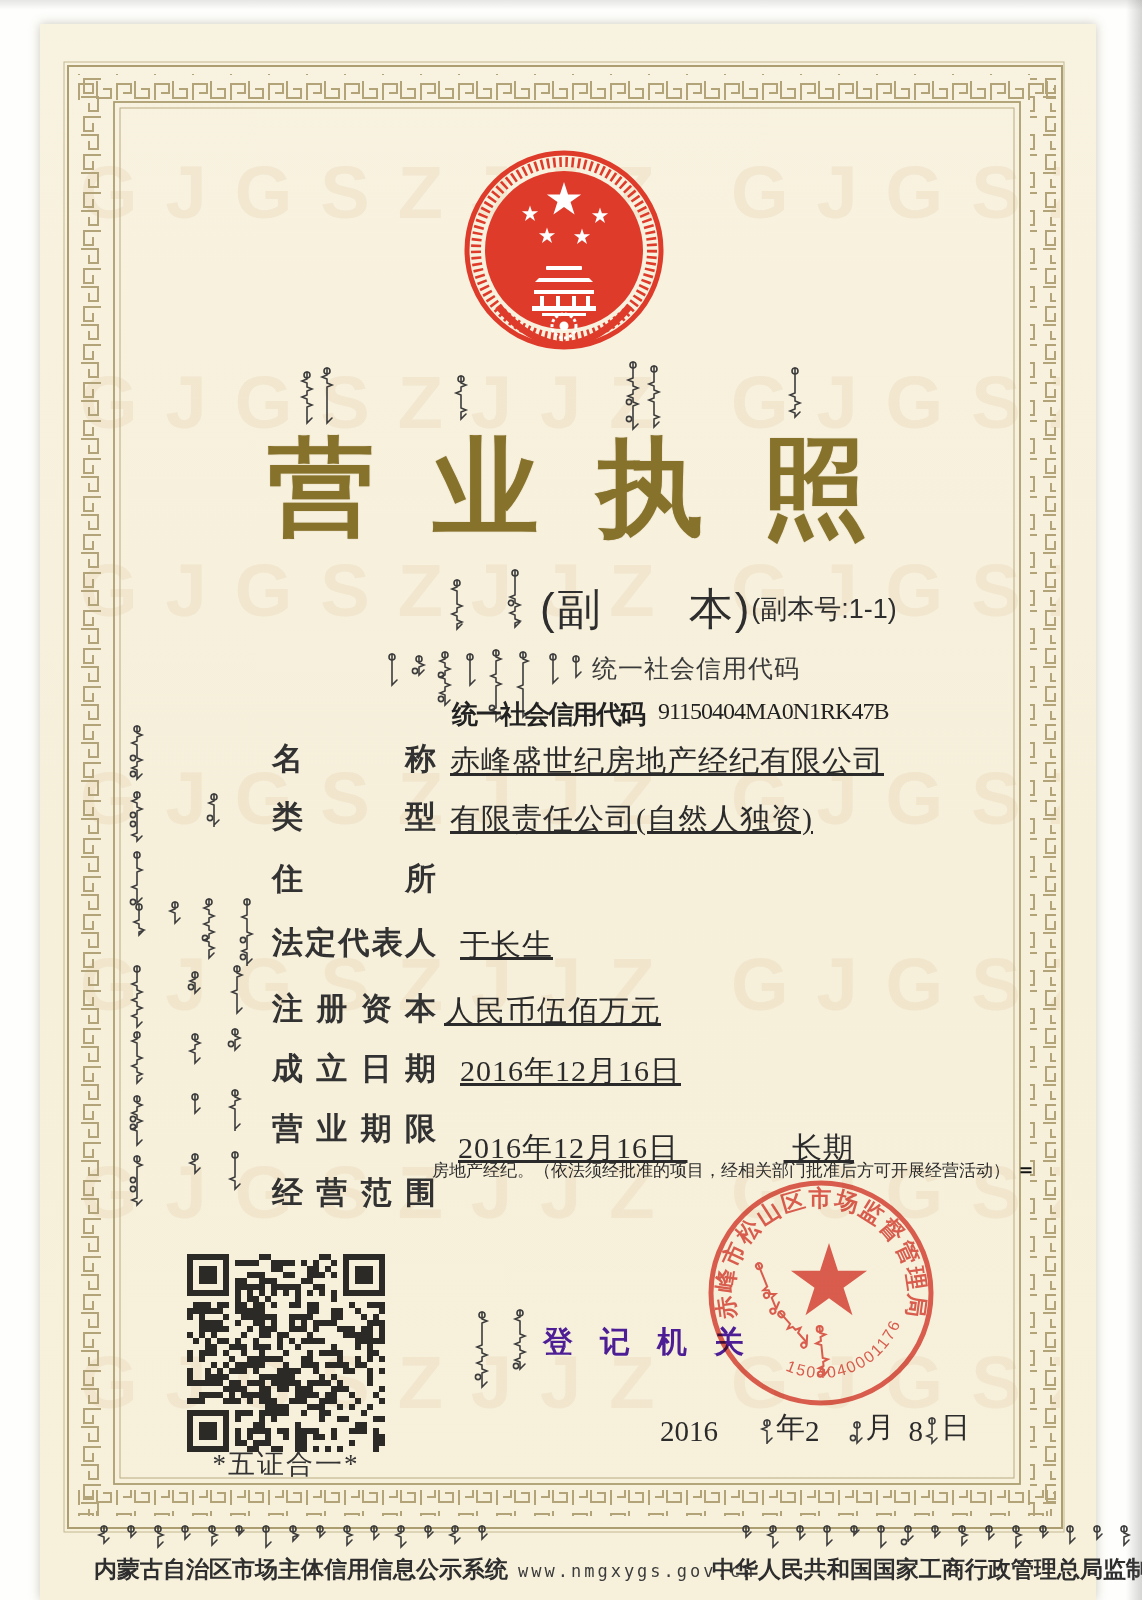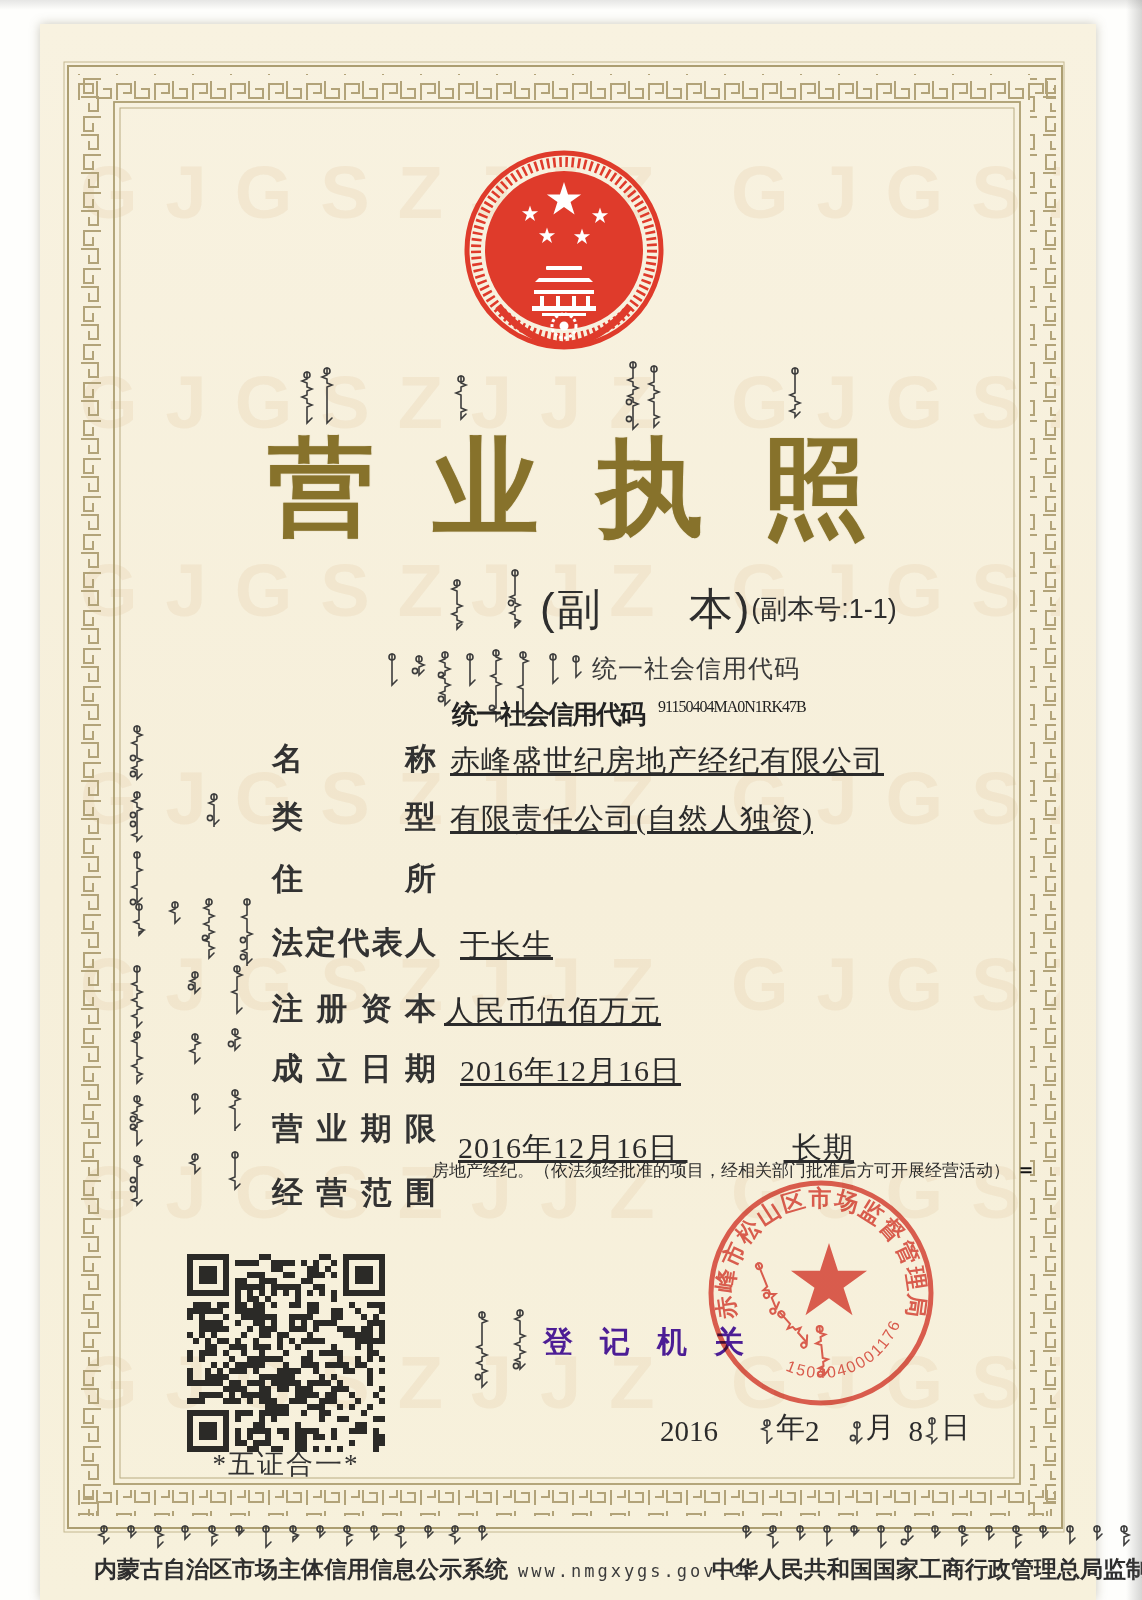--- a/index.html
+++ b/index.html
@@ -13,21 +13,21 @@
   .wm{position:absolute;left:80px;width:980px;font-weight:bold;font-size:74px;letter-spacing:28px;
       color:rgba(216,168,118,.14);white-space:nowrap;overflow:hidden;pointer-events:none;}
   .title-row{position:absolute;left:268px;top:432px;width:600px;display:flex;justify-content:space-between;
       font-size:106px;font-weight:bold;color:#87722b;line-height:1.05;text-shadow:0 0 1px rgba(120,95,30,.5);}
   .subtitle{position:absolute;left:540px;top:580px;color:#2e2e2e;white-space:nowrap;}
   .subtitle .big{font-size:44px;letter-spacing:2px;}
   .subtitle .gap{display:inline-block;width:86px;}
   .subtitle .note{font-size:27px;vertical-align:6px;}
   .credit-caption{position:absolute;left:592px;top:652px;font-size:25px;letter-spacing:1px;color:#3a3a3a;}
   .credit-label{position:absolute;left:452px;top:697px;font-size:26px;font-weight:bold;letter-spacing:-2px;color:#222;}
-  .credit-value{position:absolute;left:658px;top:698px;font-size:16px;letter-spacing:-1px;color:#222;
+  .credit-value{position:absolute;left:658px;top:698px;font-size:24px;letter-spacing:-1px;color:#222;
       font-family:"Liberation Serif","DejaVu Serif",serif;}
   .flabel{position:absolute;left:272px;width:164px;display:flex;justify-content:space-between;
       font-size:31px;font-weight:600;color:#323232;}
   .fval{position:absolute;left:450px;font-size:30px;color:#2b2b2b;letter-spacing:1px;
       font-family:"Liberation Serif","DejaVu Serif",serif;white-space:nowrap;text-decoration:underline;}
   .fval.addr{white-space:normal;width:575px;font-size:28px;line-height:33px;}
   .scope-small{position:absolute;left:432px;top:1156px;font-size:17px;color:#2b2b2b;white-space:nowrap;
       font-family:"Liberation Serif","DejaVu Serif",serif;}
   .scope-small .mark{font-weight:bold;font-size:20px;letter-spacing:-2px;padding-left:6px;color:#111;}
   .qr-wrap{position:absolute;left:187px;top:1254px;width:198px;height:198px;}

